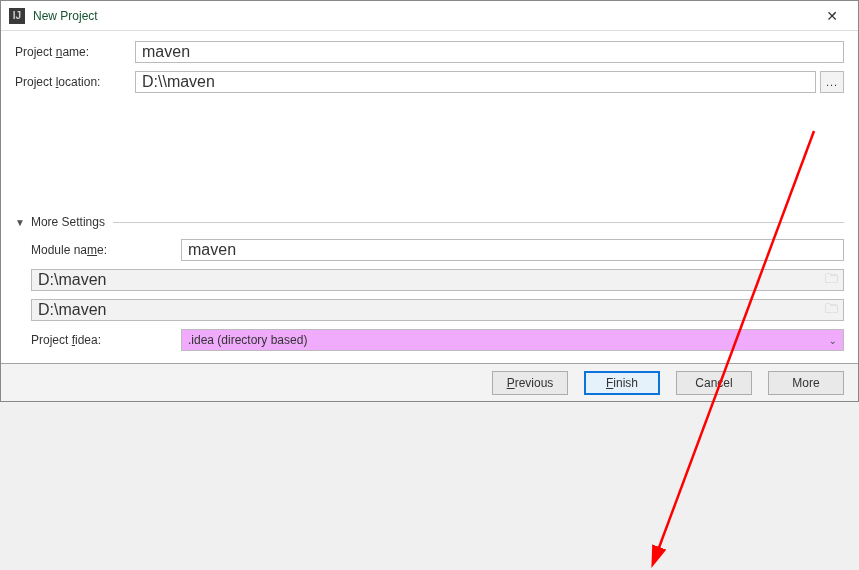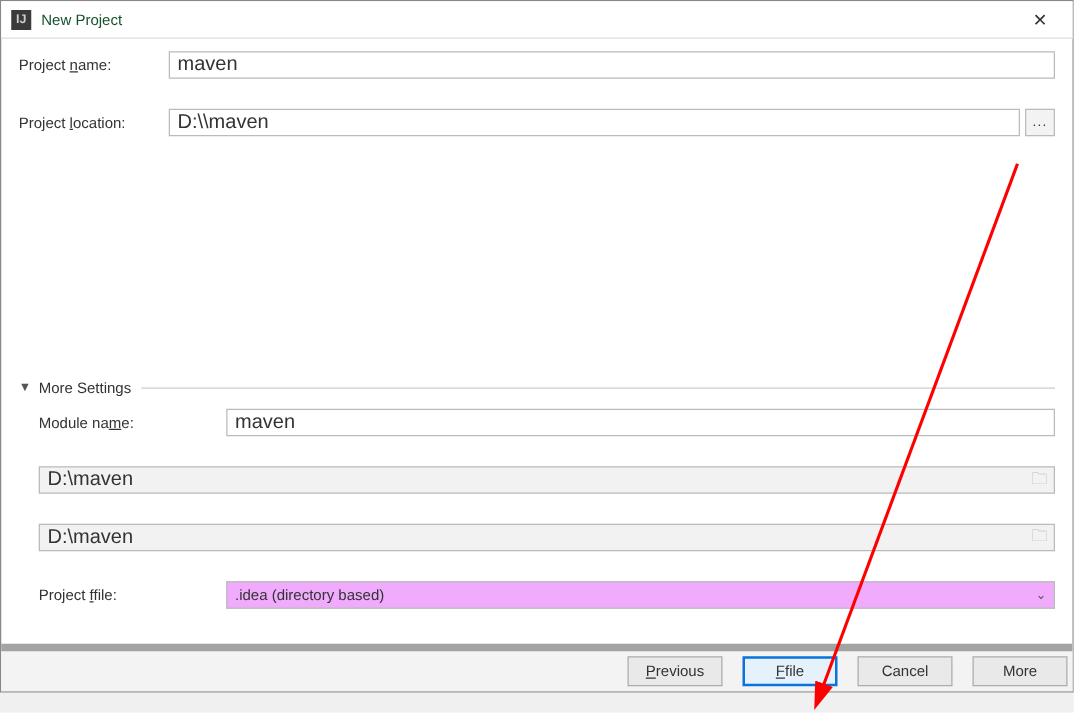--- a/index.html
+++ b/index.html
@@ -7,21 +7,21 @@
       font-family: "Segoe UI", Tahoma, sans-serif;
       font-size: 12px;
       background: #f0f0f0;
       width: 859px;
       height: 570px;
       position: relative;
       overflow: hidden;
     }
     .window {
       width: 859px;
-      height: 554px;
+      height: 402px;
       background: #fff;
       border: 1px solid #888;
       display: flex;
       flex-direction: column;
     }
     .titlebar {
       height: 30px;
       display: flex;
       align-items: center;
       padding: 0 6px 0 8px;
@@ -45,21 +45,21 @@
     .content {
       flex:1;
       padding: 10px 14px 4px 14px;
       display:flex;
       flex-direction:column;
       position:relative;
     }
     .row {
       display:flex;
       align-items:center;
-      margin-bottom: 24px;
+      margin-bottom: 8px;
     }
     .label {
       width: 120px;
       color:#333;
     }
     .u { text-decoration: underline; }
     .text-input {
       flex:1;
       height: 22px;
       border:1px solid #bbb;
@@ -106,26 +106,26 @@
       cursor:pointer;
       color:#333;
     }
     .dropdown .chev { font-size:10px; color:#555; }
     .input-wrap { flex:1; display:flex; align-items:center; position:relative; }
     .input-folder {
       position:absolute; right:6px; color:#bbb; font-size:13px; pointer-events:none;
     }
     .footer {
       height: 38px;
-      border-top: 6px solid #a3a3a3;
+      border-top: 1px solid #a3a3a3;
       background:#f3f3f3;
       display:flex;
       align-items:center;
       justify-content:flex-end;
-      padding: 0 4px;
+      padding: 0 14px;
       gap:16px;
     }
     .btn {
       height:24px;
       min-width:76px;
       border:1px solid #adadad;
       background:#e9e9e9;
       color:#333;
       font-family:inherit;
       font-size:12px;
@@ -201,21 +201,21 @@
 
       <div class="row">
         <div class="input-wrap">
           <input class="text-input readonly" type="text" value="D:\maven" style="">
           <span class="input-folder">🗀</span>
         </div>
       </div>
 
       <div class="row">
         <div class="label">
-          <span>Project </span><span class="u">f</span><span>file:</span>
+          <span>Project </span><span class="u">f</span><span>idea:</span>
         </div>
         <div class="dropdown">
           <span>.idea (directory based)</span>
           <span class="chev">⌄</span>
         </div>
       </div>
 
     </div>
 
     <svg class="arrow" viewBox="0 0 200 460">
@@ -227,19 +227,19 @@
       <line x1="175" y1="10" x2="15" y2="440" stroke="#ff0000" stroke-width="2.5" marker-end="url(#arrhd)"></line>
     </svg>
 
   </div>
 
   <div class="footer">
     <button class="btn">
       <span class="u">P</span><span>revious</span>
     </button>
     <button class="btn primary">
-      <span class="u">F</span><span>file</span>
+      <span class="u">F</span><span>inish</span>
     </button>
     <button class="btn">Cancel</button>
     <button class="btn">More</button>
   </div>
 
 </div>
 
 </body></html>

